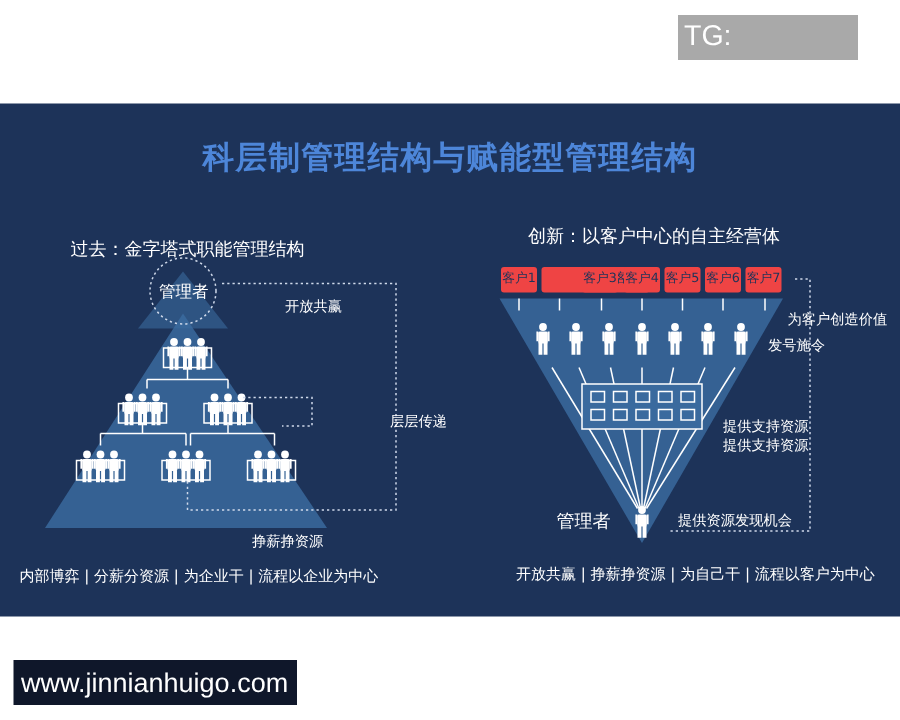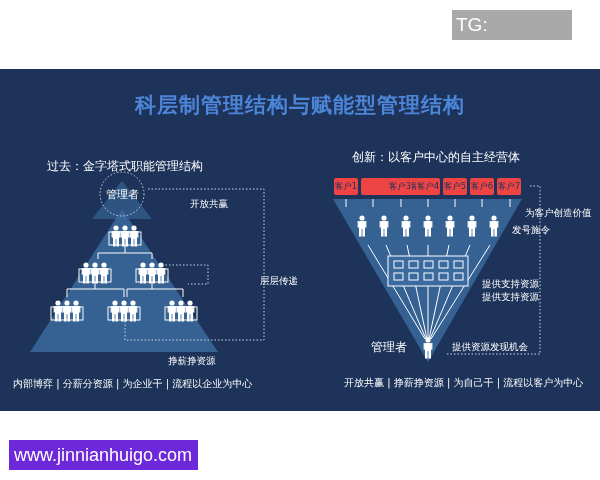--- a/index.html
+++ b/index.html
@@ -7,21 +7,21 @@
     width: 600px; height: 480px; background: #ffffff; position: relative; overflow: hidden;
     font-family: "DejaVu Sans", sans-serif;
   }
   .wm-top {
     position: absolute; left: 452px; top: 10px; width: 120px; height: 30px;
     background: #a9a9a9; color: #ffffff; font-family: "Liberation Sans", sans-serif;
     font-size: 19px; line-height: 30px; padding-left: 4px; box-sizing: border-box; letter-spacing: 0px;
   }
   .wm-bottom {
     position: absolute; left: 9px; top: 440px; width: 189px; height: 30px;
-    background: #6d28d9; color: #ffffff; font-family: "Liberation Sans", sans-serif;
+    background: #0f172a; color: #ffffff; font-family: "Liberation Sans", sans-serif;
     font-size: 18px; line-height: 30px; padding-left: 5px; box-sizing: border-box;
   }
   .panel {
     position: absolute; left: 0; top: 69px; width: 600px; height: 342px; background: #1d3359;
   }
   .title {
     position: absolute; left: 0; top: 22px; width: 600px; text-align: center;
     color: #4d86d9; font-size: 21px; font-weight: bold; letter-spacing: 1px;
   }
   .subtitle { position: absolute; color: #ffffff; font-size: 12px; }

